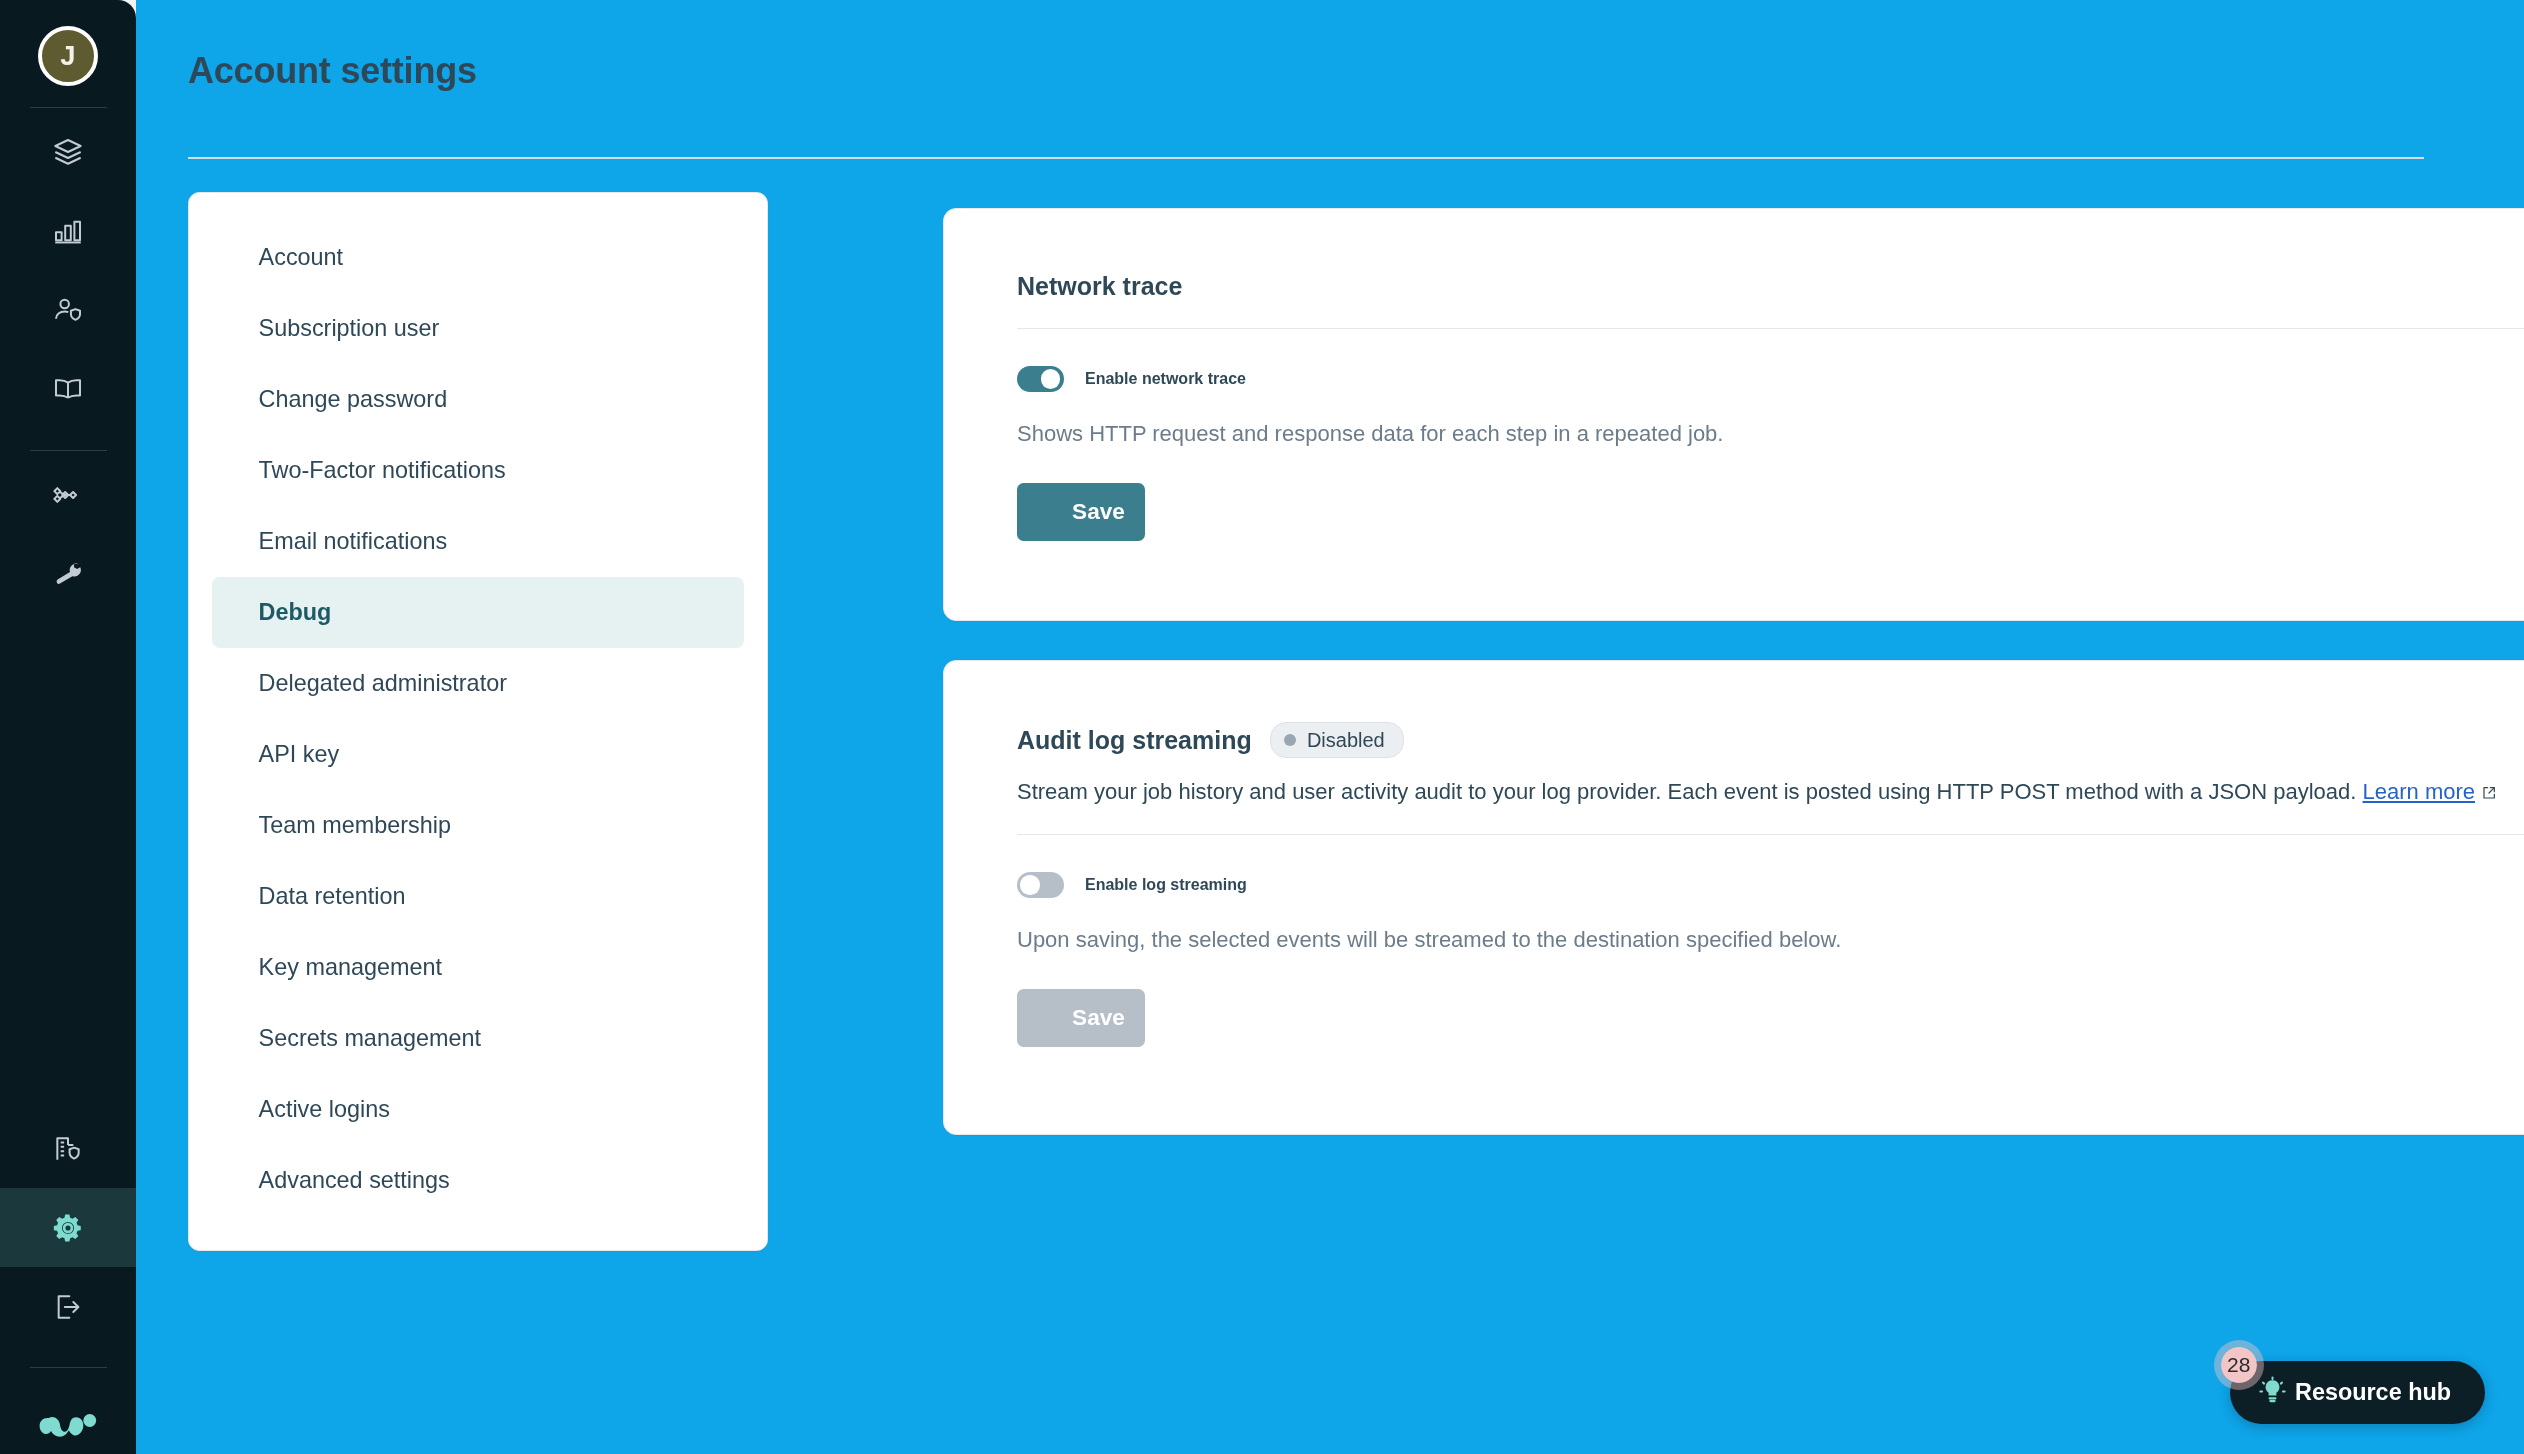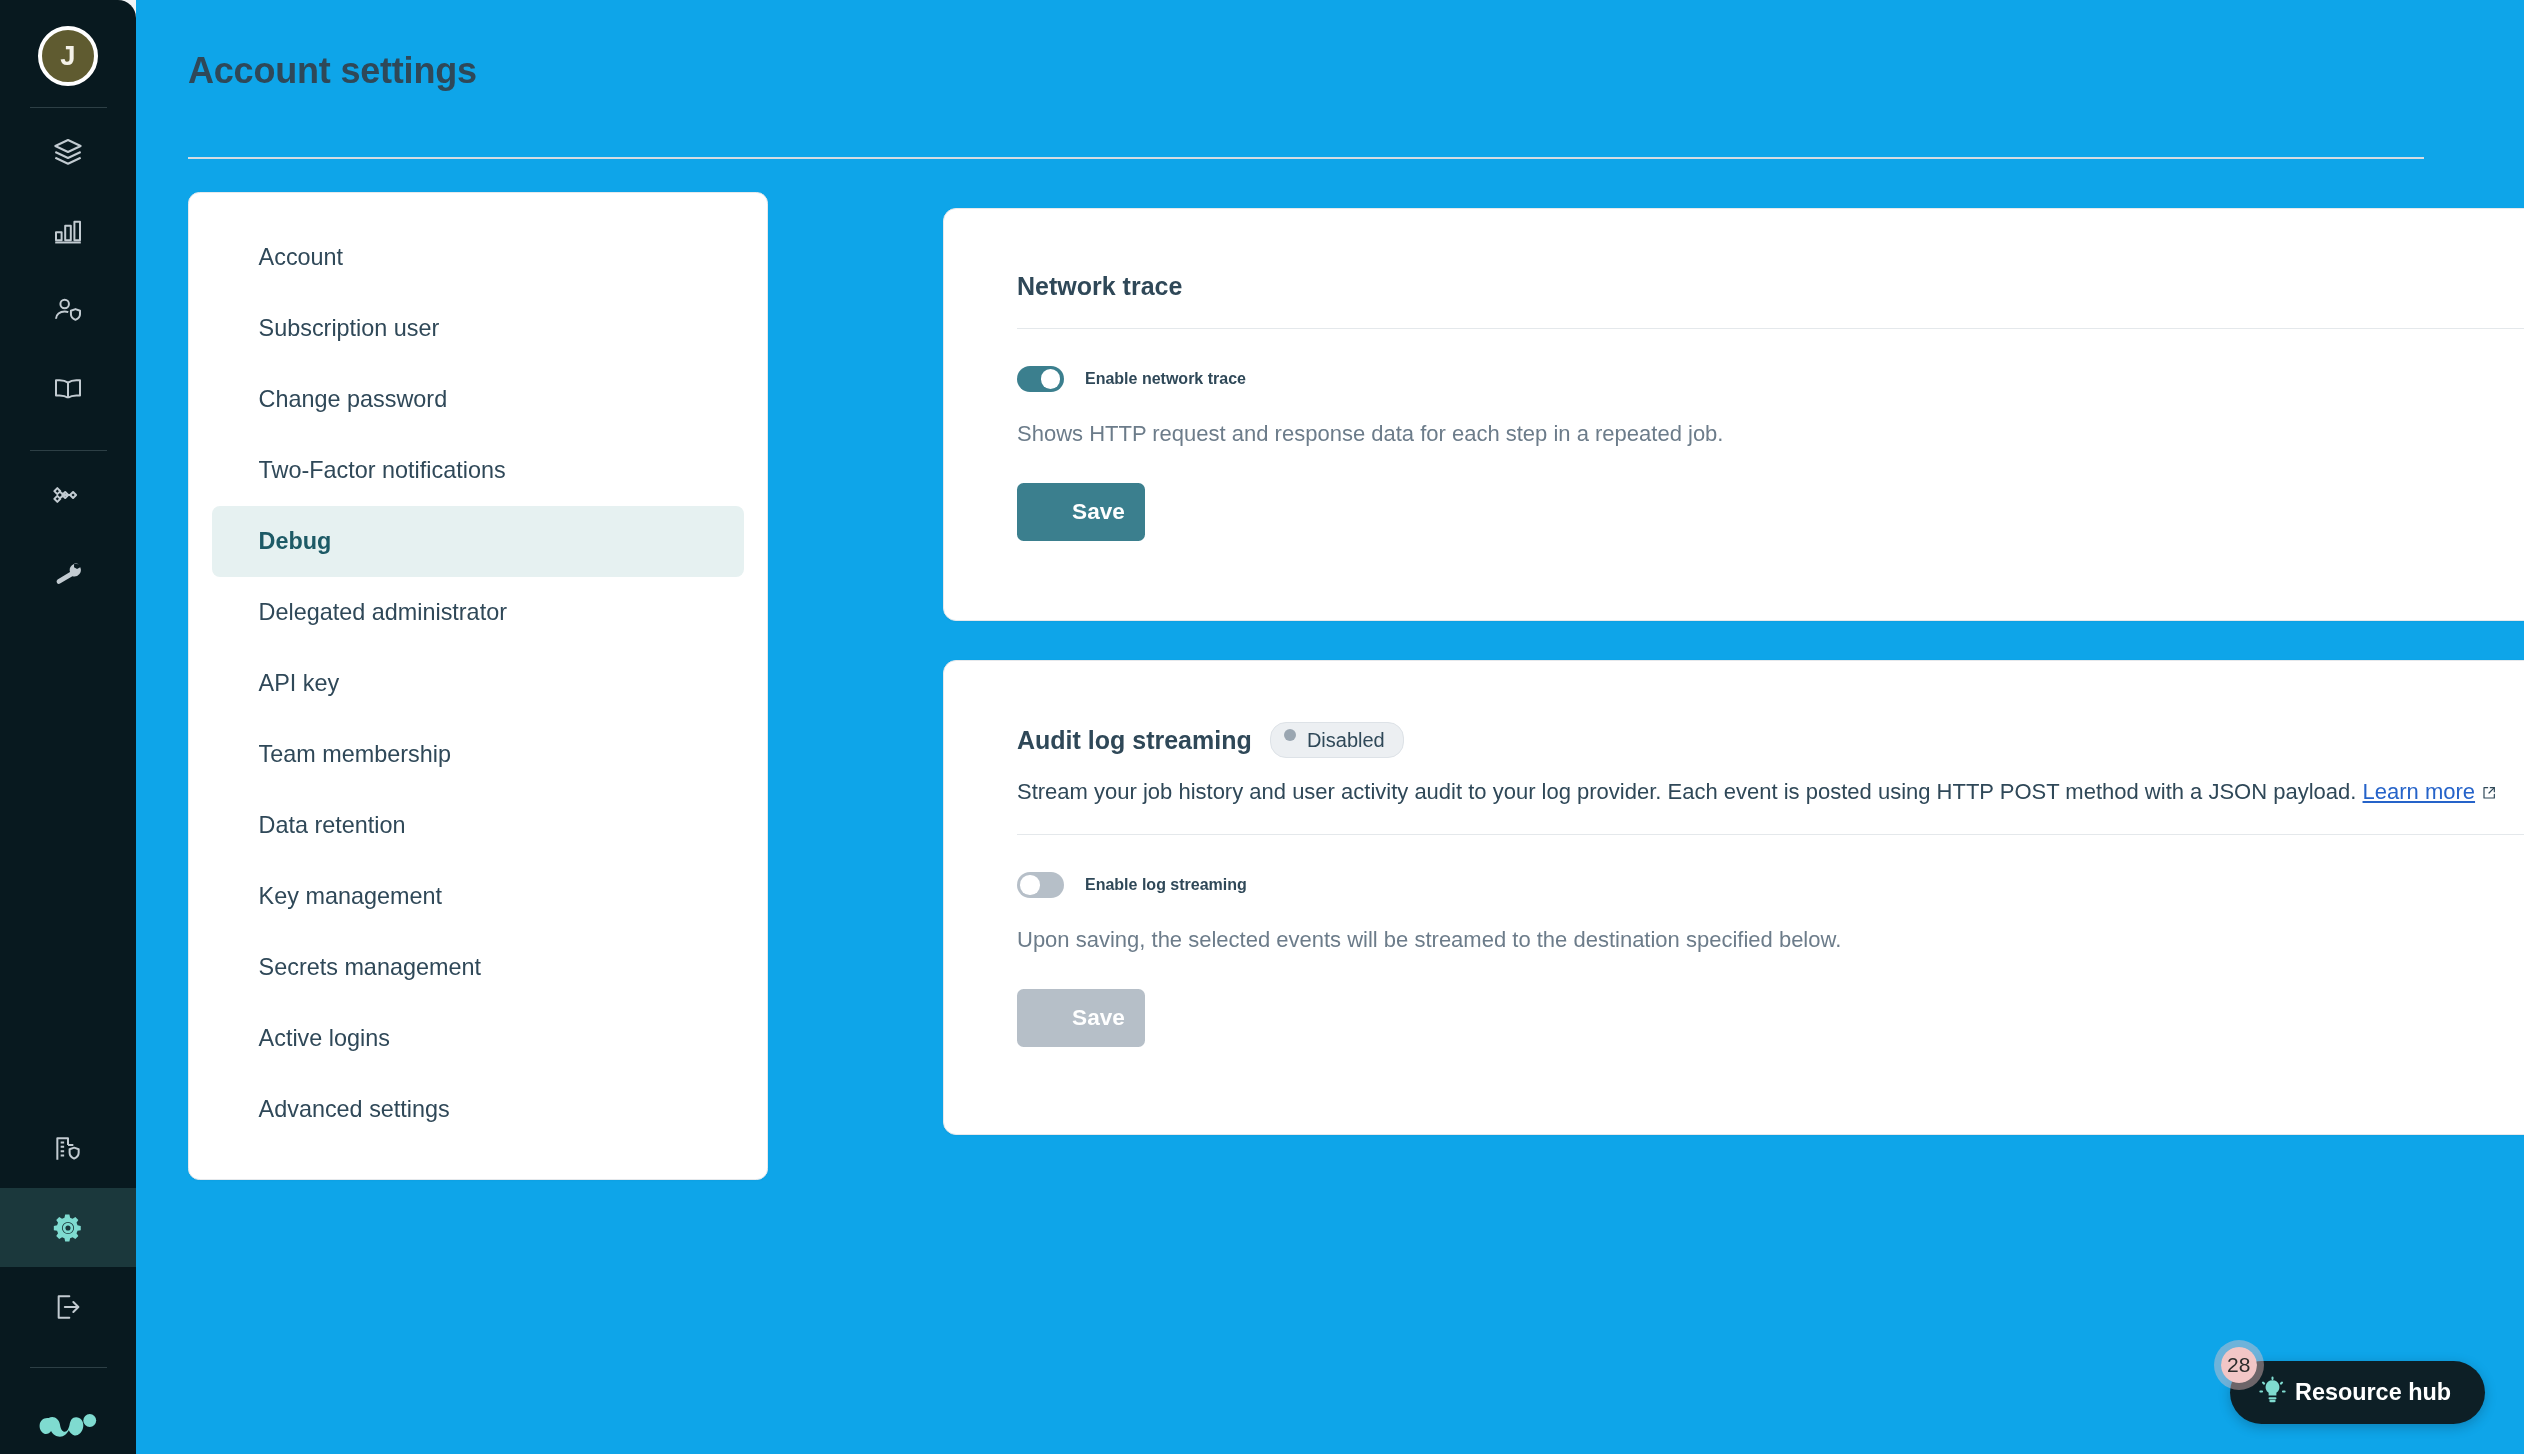--- a/index.html
+++ b/index.html
@@ -216,20 +216,21 @@
 
   
   .audit-head {
     display: flex;
     align-items: center;
     gap: 18px;
     padding-top: 61px;
   }
   .badge {
     display: inline-flex;
+    align-items: center;
     gap: 10.5px;
     background: #eceff2;
     border: 0.8px solid #dde2e7;
     border-radius: 16px;
     padding: 5.7px 18px 5.7px 13.7px;
     font-size: 20px;
     color: #2f4858;
   }
   .badge .dot {
     width: 12px; height: 12px;
@@ -416,20 +417,21 @@
 <div class="main">
 
   <div class="page-title">Account settings</div>
   <div class="title-rule"></div>
 
   <div class="settings-nav">
     <div class="settings-item">Account</div>
     <div class="settings-item">Subscription user</div>
     <div class="settings-item">Change password</div>
     <div class="settings-item">Two-Factor notifications</div>
+    <div class="settings-item">Email notifications</div>
     <div class="settings-item active">Debug</div>
     <div class="settings-item">Delegated administrator</div>
     <div class="settings-item">API key</div>
     <div class="settings-item">Team membership</div>
     <div class="settings-item">Data retention</div>
     <div class="settings-item">Key management</div>
     <div class="settings-item">Secrets management</div>
     <div class="settings-item">Active logins</div>
     <div class="settings-item">Advanced settings</div>
   </div>

